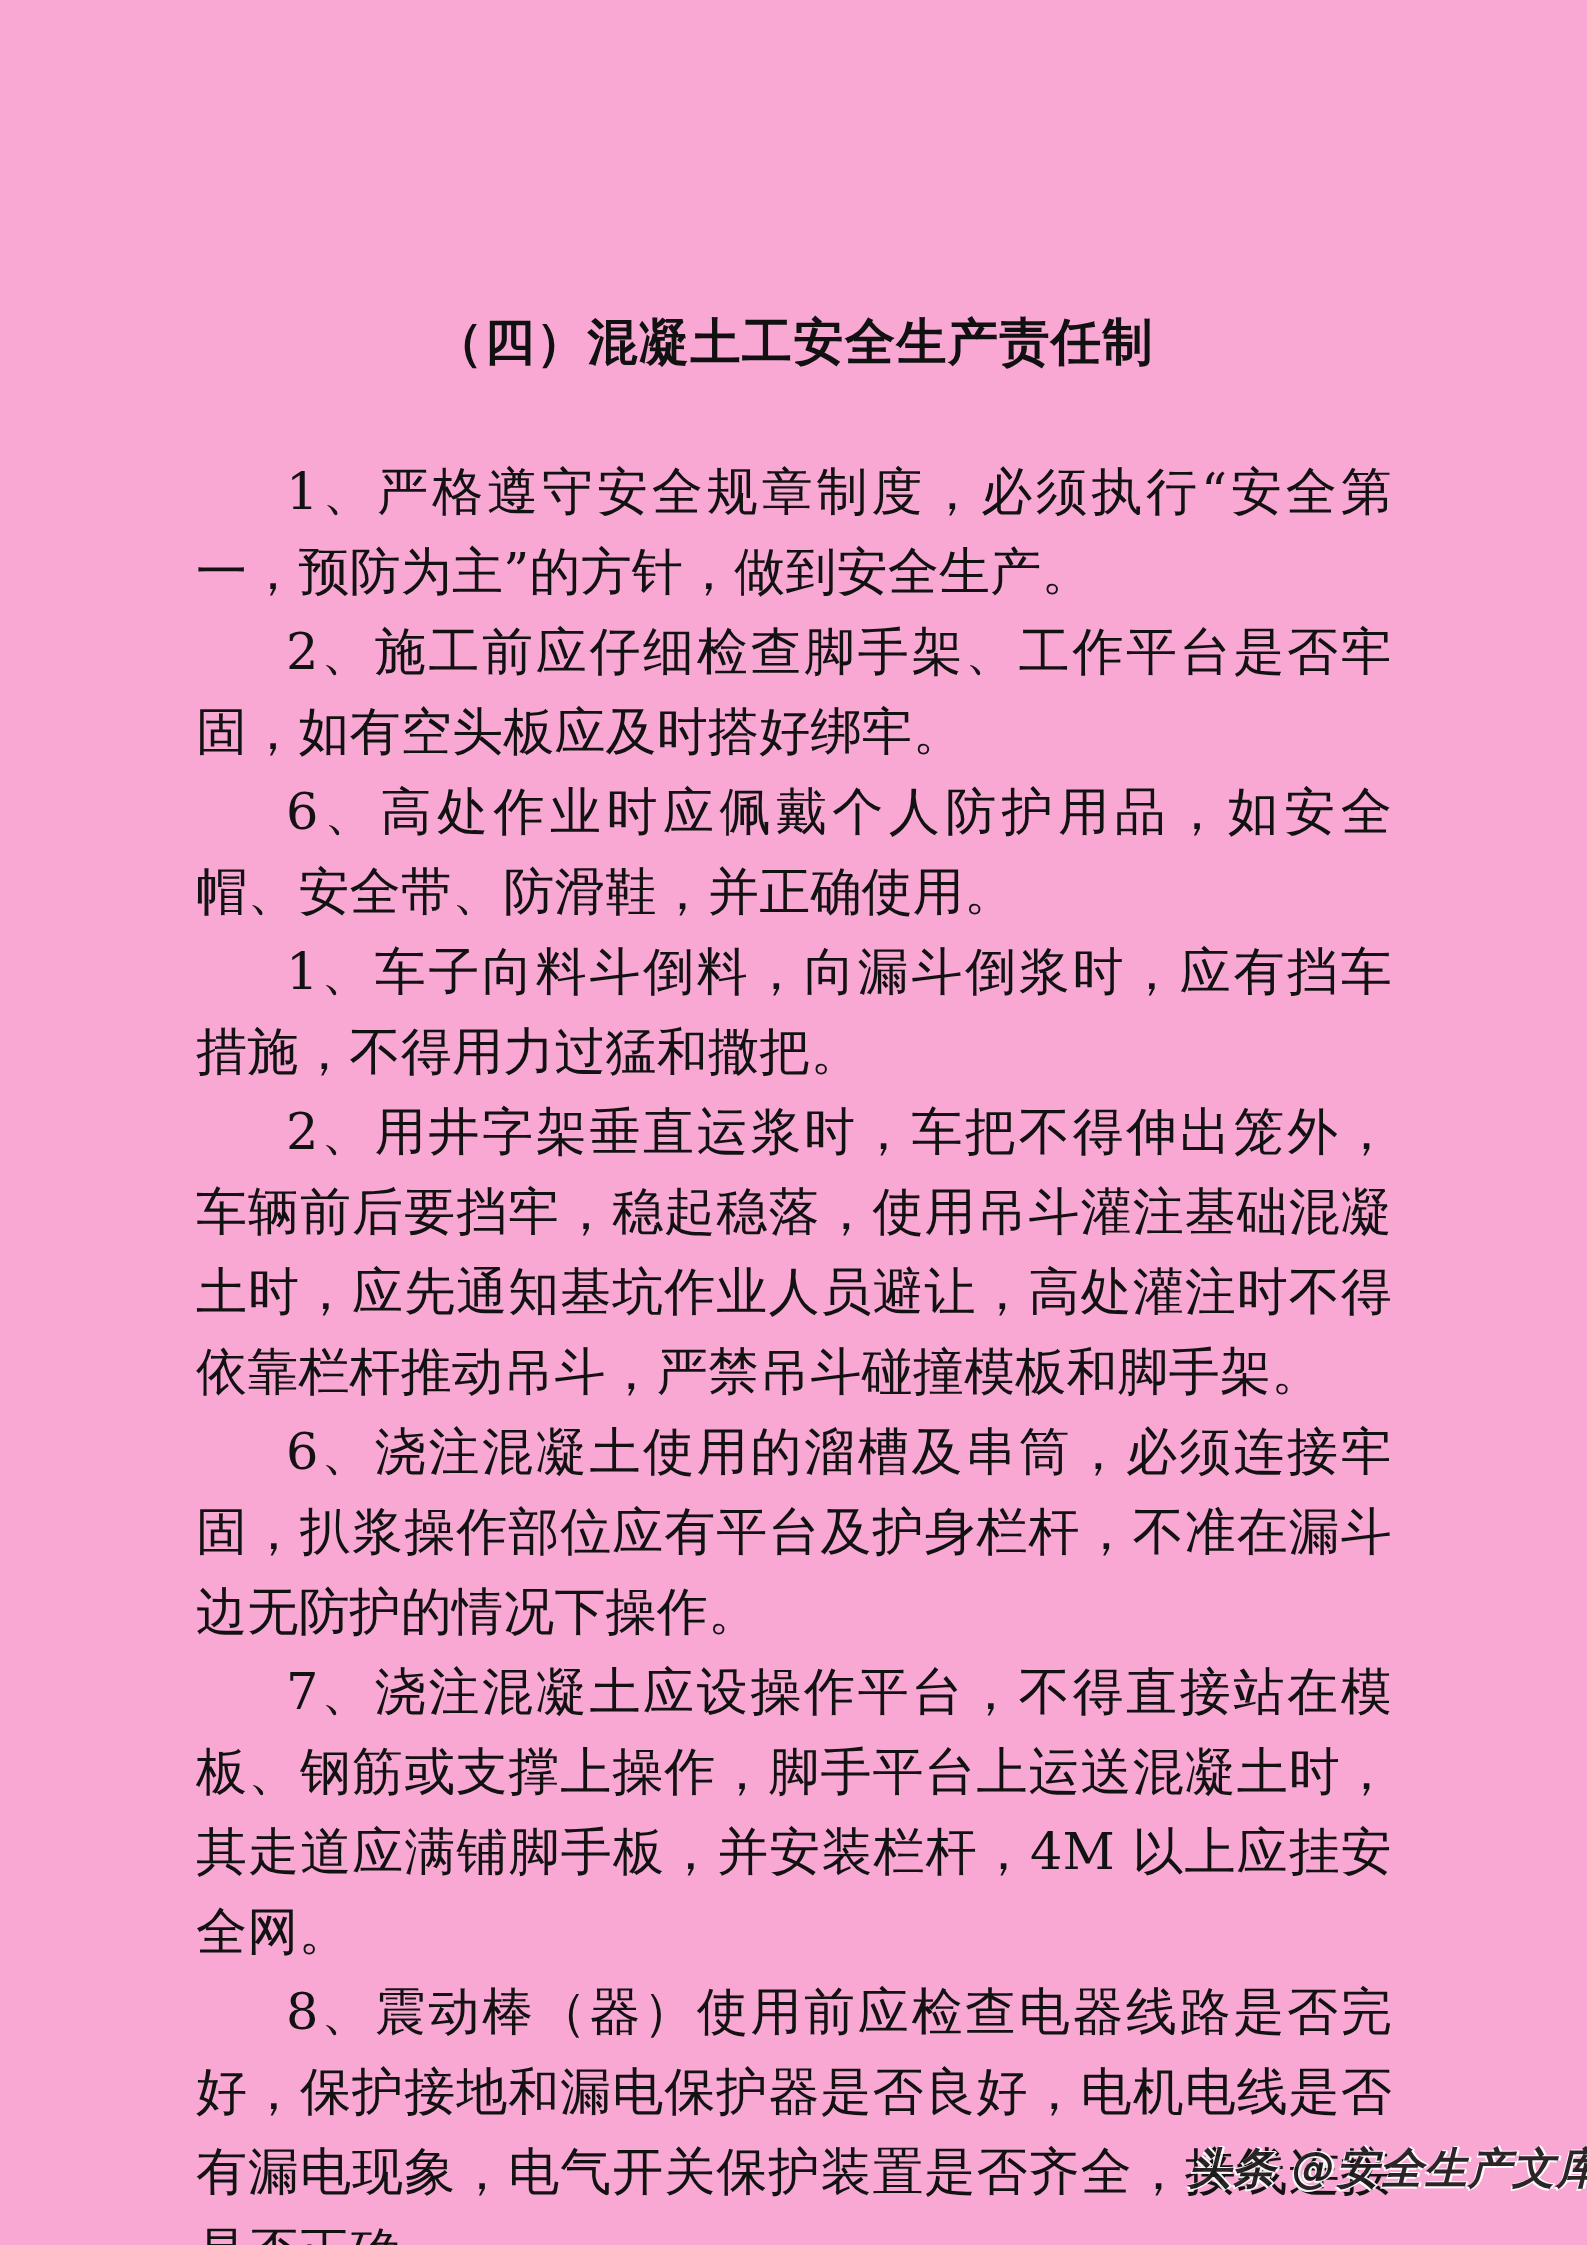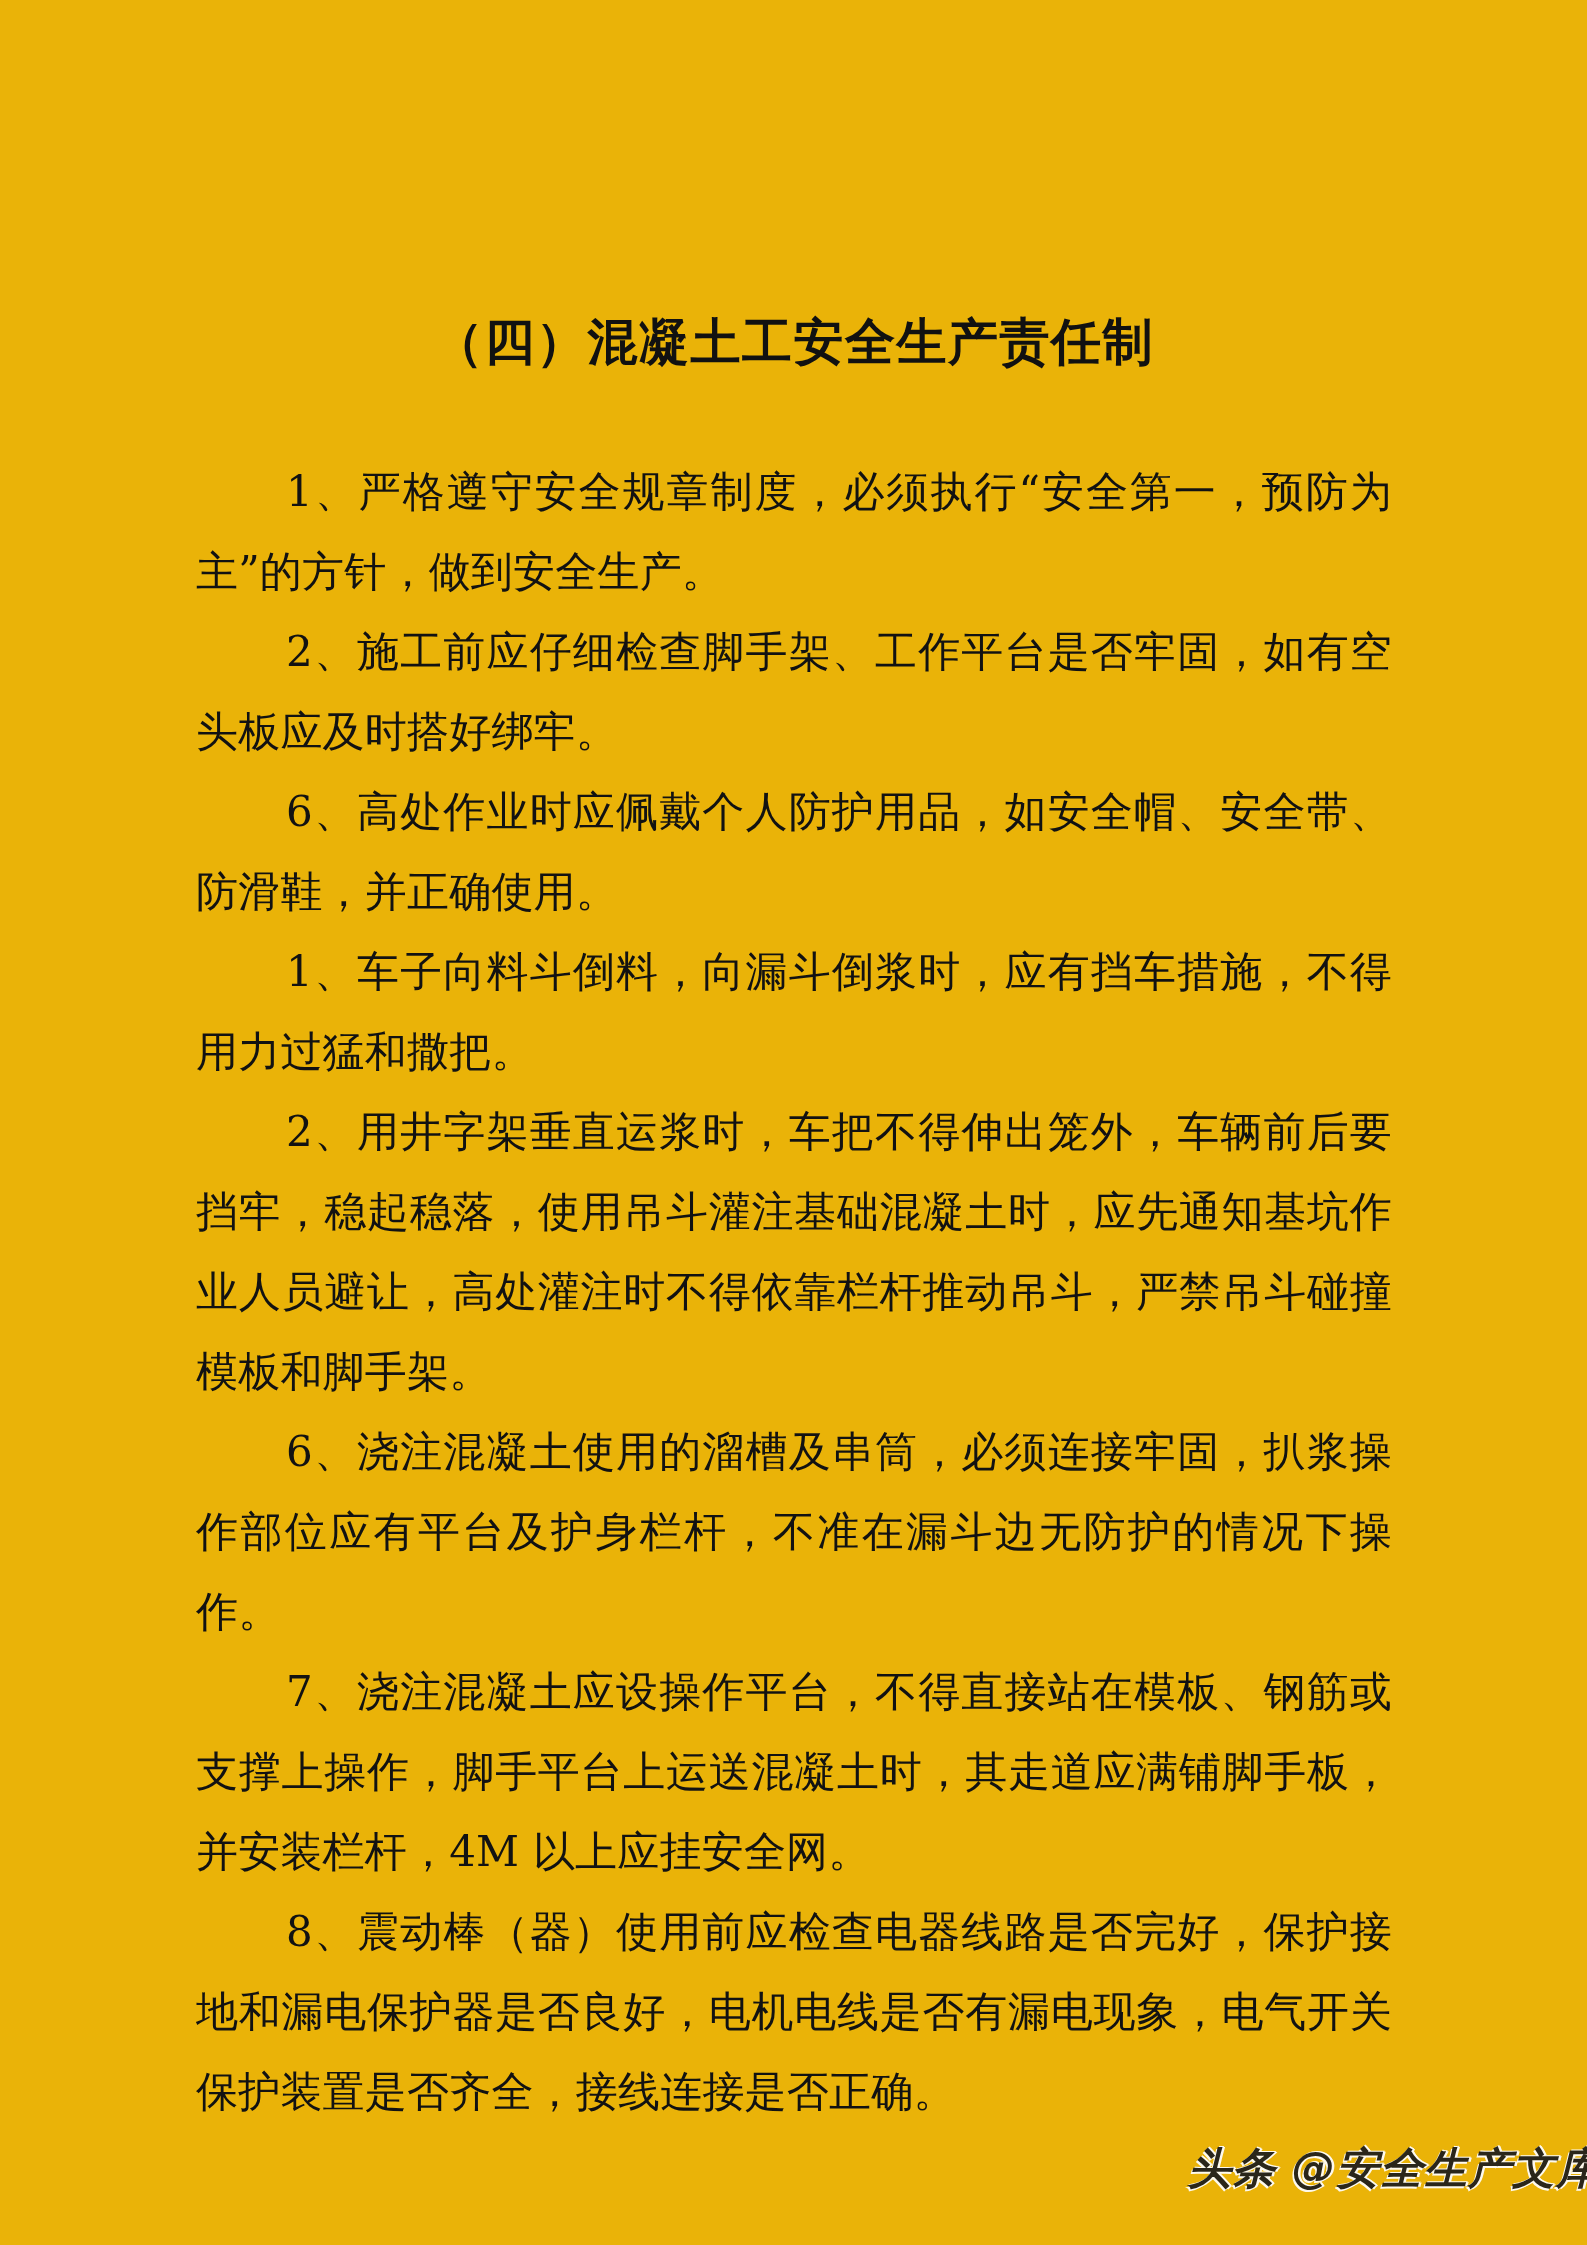--- a/index.html
+++ b/index.html
@@ -13,21 +13,21 @@
     height: 2245px;
     position: relative;
     overflow: hidden;
     font-family: "DejaVu Serif", "Liberation Serif", serif;
     color: #1a1a1a;
   }
 
   .page {
     position: absolute;
     inset: 0;
-    background: #eab308;
+    background: #f9a8d4;
   }
 
   
   .doc-title {
     position: absolute;
     top: 272px;
     left: 0;
     width: 1587px;
     text-align: center;
     font-family: "DejaVu Sans", "Liberation Sans", sans-serif;
@@ -42,21 +42,21 @@
   
   .body-block {
     position: absolute;
     top: 452px;
     left: 196px;
     width: 1196px;
   }
 
   .para {
     font-family: "DejaVu Serif", "Liberation Serif", serif;
-    font-size: 42px;
+    font-size: 51px;
     line-height: 80px;
     text-align: justify;
     text-justify: inter-character;
     text-indent: 90px;
     margin: 0 0 0 0;
     color: #121212;
     letter-spacing: 0.2px;
     word-break: break-all;
   }
 

